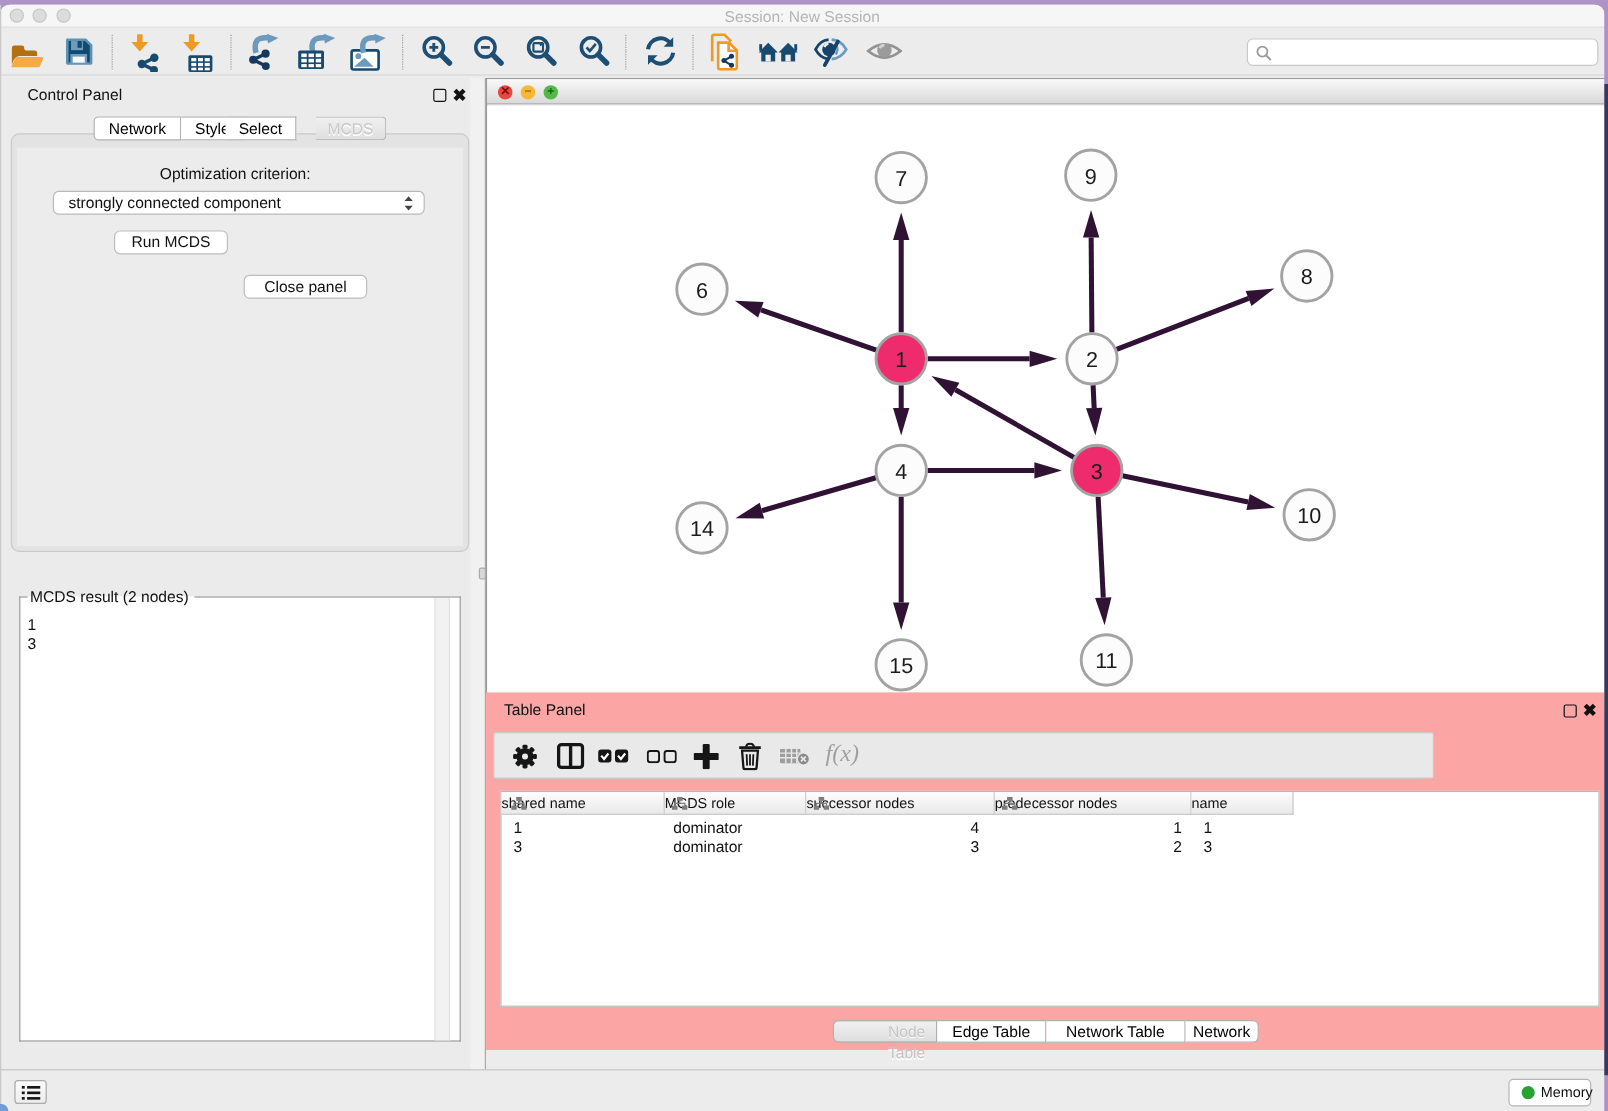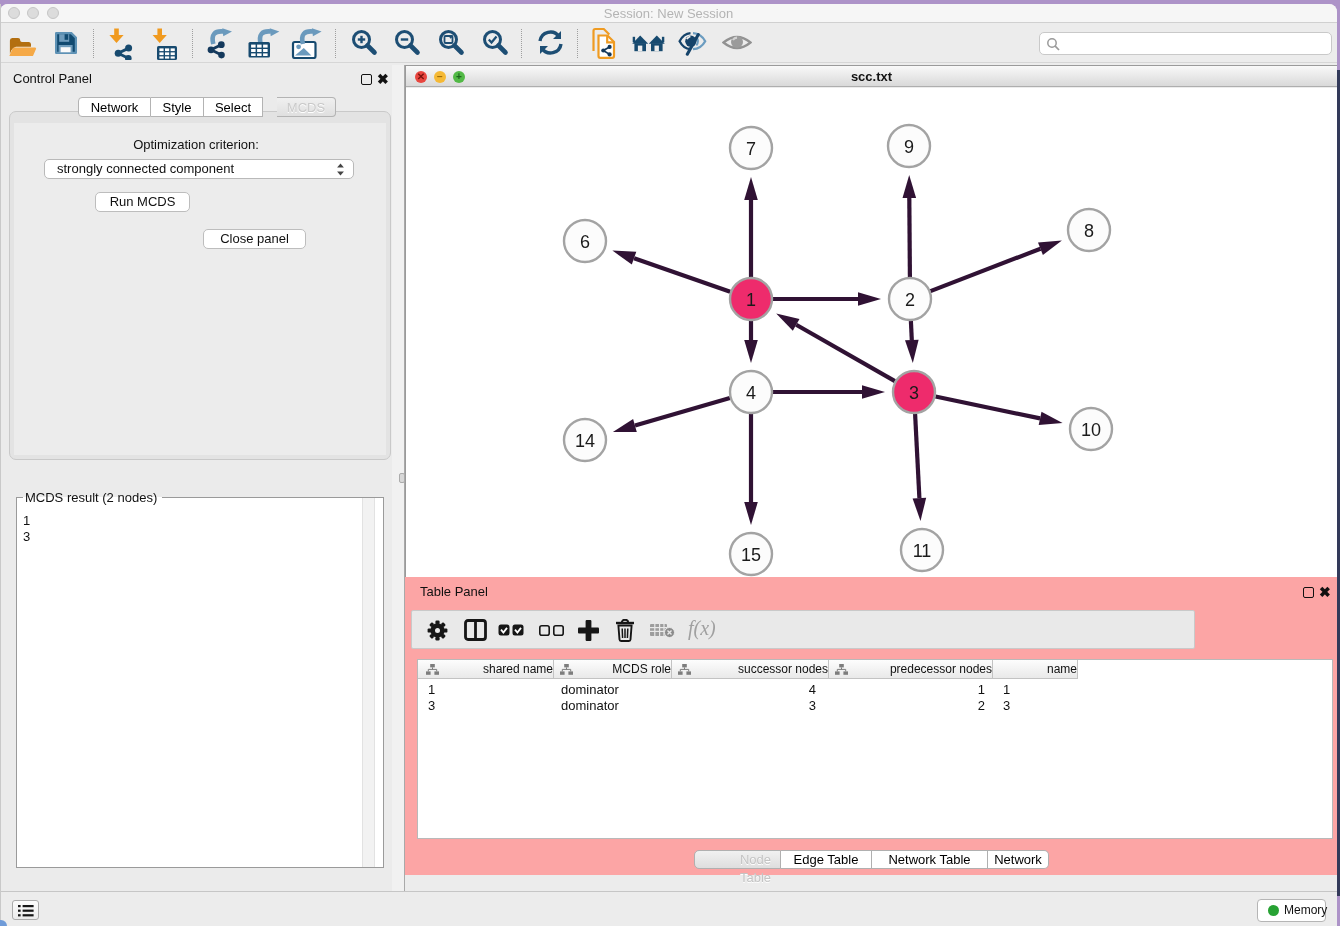--- a/index.html
+++ b/index.html
@@ -49,21 +49,21 @@
 #graph line { stroke:#301234; stroke-width:4.2; }
 #graph polygon { fill:#301234; }
 #graph circle.norm { fill:#fcfcfc; stroke:#a3a3a3; stroke-width:2.4; }
 #graph circle.pink { fill:#ee2b6c; stroke:#a3a3a3; stroke-width:2.4; }
 #graph text { font-size:18px; fill:#1b1b1b; text-anchor:middle; dominant-baseline:central; font-family:"Liberation Sans",sans-serif; }
 
 #tablepanel { position:absolute; left:405px; top:573px; width:932px; height:298px; background:#fca5a5; }
 #tp-title { position:absolute; left:15px; top:7px; font-size:13px; color:#111; }
 #tp-toolbar { position:absolute; left:6px; top:33px; width:784px; height:39px; background:#e9e9e9; border:1px solid #c9c9c9; border-radius:2px; }
 #tp-table { position:absolute; left:12px; top:82px; width:916px; height:180px; background:#fff; border:1px solid #b9b9b9; }
-.th { position:absolute; top:0; height:19px; background:linear-gradient(#fdfdfd,#e9e9e9); border-right:1px solid #c3c3c3; border-bottom:1px solid #c3c3c3; font-size:12px; text-align:right; line-height:19px; color:#111; }
+.th { position:absolute; top:0; height:19px; background:linear-gradient(#fdfdfd,#e9e9e9); border-right:1px solid #c3c3c3; border-bottom:1px solid #c3c3c3; font-size:12px; text-align:left; line-height:19px; color:#111; }
 .td { position:absolute; font-size:13px; color:#111; }
 
 .btab { position:absolute; top:273px; height:19px; border:1px solid #b0b0b0; background:#fff; font-size:13px; text-align:center; line-height:18px; color:#000; }
 
 #statusbar { position:absolute; left:0; top:887px; width:1337px; height:35px; background:#ececec; border-top:1px solid #c6c6c6; }
 #listbtn { position:absolute; left:12px; top:8px; width:27px; height:20px; background:linear-gradient(#fcfcfc,#ececec); border:1px solid #ababab; border-radius:3px; }
 #membtn { position:absolute; left:1257px; top:7px; width:69px; height:23px; background:#fff; border:1px solid #b5b5b5; border-radius:4px; font-size:12px; color:#111; }
 
 #edge-strip { position:absolute; left:1337px; top:0; width:3px; height:926px; background:#ad93c8; }
 #edge-dark { position:absolute; left:1337px; top:70px; width:3px; height:826px; background:#333a5a; }
@@ -225,30 +225,30 @@
     <div class="tsep" style="left:577px;"></div>
     <div id="searchbox">
       <svg style="position:absolute;left:6px;top:4px;" width="15" height="15" viewBox="0 0 15 15">
         <circle cx="6" cy="6" r="4.2" fill="none" stroke="#9a9a9a" stroke-width="1.5"></circle>
         <line x1="9.2" y1="9.2" x2="13" y2="13" stroke="#9a9a9a" stroke-width="1.7"></line>
       </svg>
     </div>
   </div>
 
   <div id="controlpanel">
-    <div id="cp-title" style="left:13px; top:6px;">Control Panel</div>
+    <div id="cp-title" style="left:23px; top:6px;">Control Panel</div>
     <div class="floatbtn" style="left:361px; top:9px;"></div>
     <div class="closex" style="left:377px; top:6px;">✖</div>
     <div id="tabpanel">
         <div id="tabpanel-inner"></div>
       </div>
     <div class="tab" style="left:78px; width:73px; border-radius:4px 0 0 4px;">Network</div>
     <div class="tab" style="left:151px; width:53px; border-left:none;">Style</div>
-    <div class="tab" style="left:204px; width:59px; border-left:none;">Select</div>
-    <div class="tab tabsel" style="left:263px; width:59px; border-left:none; border-radius:0 4px 4px 0;margin-left:14px;">MCDS</div>
+    <div class="tab" style="left:188px; width:59px; border-left:none;">Select</div>
+    <div class="tab tabsel" style="left:263px; width:59px; border-left:none; border-radius:0 4px 4px 0;">MCDS</div>
     <div id="optlabel" style="top:72px;">Optimization criterion:</div>
     <div id="combo" style="top:94px;">strongly connected component
       <svg style="position:absolute;right:8px;top:3px;" width="9" height="13" viewBox="0 0 9 13">
         <path d="M4.5,0.5 l3.4,4 h-6.8 z" fill="#444"></path>
         <path d="M4.5,12.5 l3.4,-4 h-6.8 z" fill="#444"></path>
       </svg>
     </div>
     <div class="btn" style="left:95px; top:127px; width:95px;">Run MCDS</div>
     <div class="btn" style="left:203px; top:127px; width:103px;margin-top:37px;">Close panel</div>
     <div id="mcdsbox" style="top:432px;"></div>
@@ -259,21 +259,20 @@
     <div id="mcdstext" style="top:448px;">1<br>3</div>
   </div>
   <div id="vsplit"></div>
   <div id="vgrip"></div>
 
   <div id="netwin">
     <div id="nettitle">
       <div class="mac" style="left:9px; background:#e8463f; color:#7c100c;">✕</div>
       <div class="mac" style="left:28px; background:#f5b935; color:#9a6a08;">−</div>
       <div class="mac" style="left:47px; background:#52b946; color:#1c641b;">+</div>
-      <span>scc.txt</span>
     </div>
     <div id="canvas">
       <svg id="graph" width="932" height="501" viewBox="0 0 932 501">
 <line x1="345.0" y1="189.0" x2="345.0" y2="112.0"></line>
           <polygon points="345.0,89.0 351.8,112.0 338.2,112.0"></polygon>
 <line x1="324.2" y1="203.7" x2="228.1" y2="170.2"></line>
           <polygon points="206.4,162.6 230.3,163.7 225.8,176.6"></polygon>
 <line x1="367.0" y1="211.0" x2="452.0" y2="211.0"></line>
           <polygon points="475.0,211.0 452.0,217.8 452.0,204.2"></polygon>
 <line x1="345.0" y1="233.0" x2="345.0" y2="252.0"></line>

